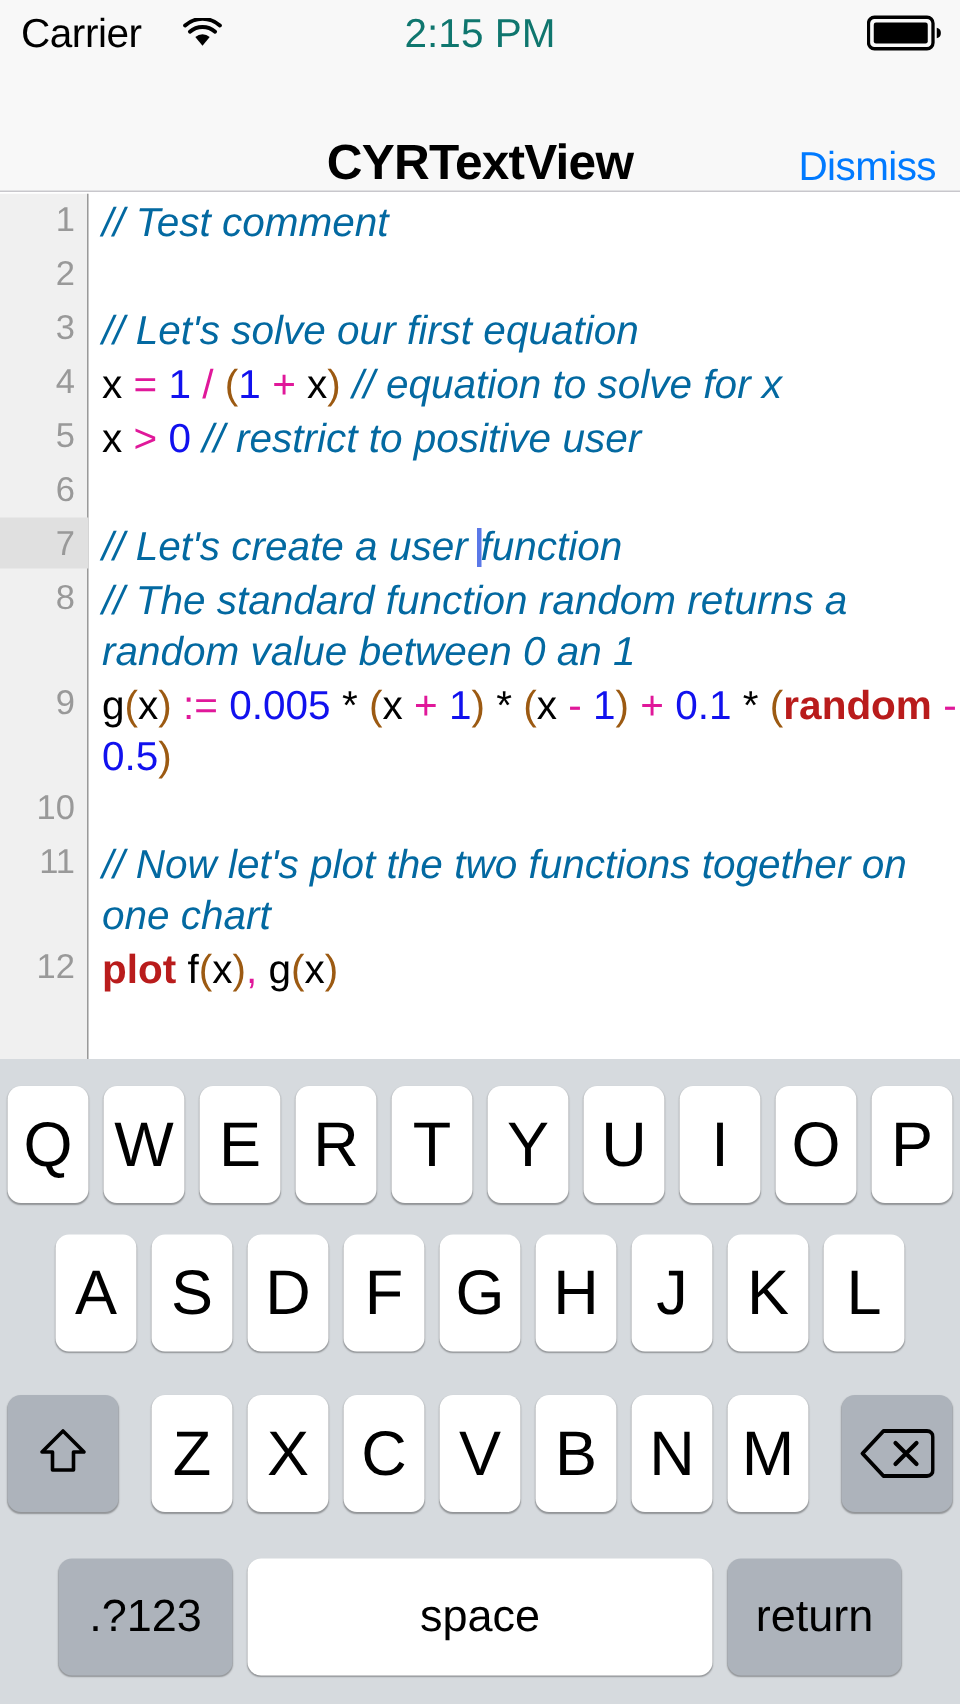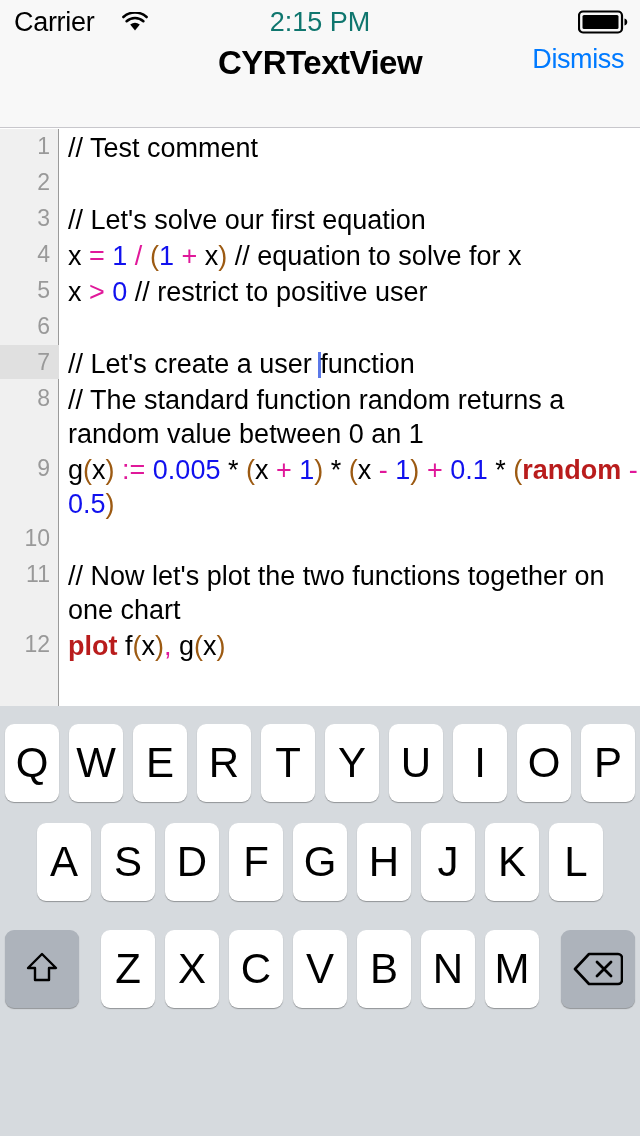--- a/index.html
+++ b/index.html
@@ -26,21 +26,21 @@
     font-size: 27px; color: #0f766e; font-weight: 400;
   }
   .sb-right { position: absolute; right: 12px; display: flex; align-items: center; }
 
   
   .navbar {
     position: absolute; top: 44px; left: 0;
     width: 640px; height: 84px;
     background: #f8f8f8;
     border-bottom: 1px solid #c8c7cc;
-    display: flex; align-items: flex-start; justify-content: center;
+    display: flex; align-items: flex-end; justify-content: center;
     box-sizing: border-box;
   }
   .nav-title { font-size: 33px; font-weight: bold; color: #000; letter-spacing: -0.5px; }
   .nav-action {
     position: absolute; right: 16px;
     font-size: 27px; color: #007aff; letter-spacing: -0.4px;
   }
 
   
   .editor {
@@ -66,21 +66,21 @@
     font-family: "Liberation Sans", sans-serif;
   }
   .ln.current { background: #e0e0e0; }
   .code {
     flex: 1 1 auto; padding-left: 9px; padding-top: 2px;
     font-size: 27px; line-height: 34px;
     color: #000; white-space: pre-wrap; word-break: break-word;
     font-family: "Liberation Sans", sans-serif;
   }
   
-  .t-comment { color: #000000; }
+  .t-comment { color: #0369a1; font-style: italic; }
   .t-num     { color: #1111ee; }
   .t-op      { color: #e0189a; }
   .t-paren   { color: #9c5a12; }
   .t-kw      { color: #b91c1c; font-weight: bold; }
   .t-plain   { color: #000000; }
   .caret {
     display: inline-block; width: 3px; height: 26px;
     background: #5a78e8; vertical-align: -5px; margin: 0 -1px;
   }
 
@@ -242,15 +242,20 @@
       <div class="r3-gap"></div>
       <div class="key mod">
         <span>
           <svg width="50" height="38" viewBox="0 0 50 38">
             <path d="M16 4 L45 4 A4 4 0 0 1 49 8 L49 30 A4 4 0 0 1 45 34 L16 34 L2 19 Z" stroke="#000" stroke-width="2.6" fill="none" stroke-linejoin="round"></path>
             <path d="M24 12 L38 26 M38 12 L24 26" stroke="#000" stroke-width="2.8" stroke-linecap="round"></path>
           </svg>
         </span>
       </div>
     </div>
+    <div class="krow r4">
+      <div class="key wide">.?123</div>
+      <div class="key space">space</div>
+      <div class="key wide">return</div>
+    </div>
   </div>
 
 </div>
 
 </body></html>

